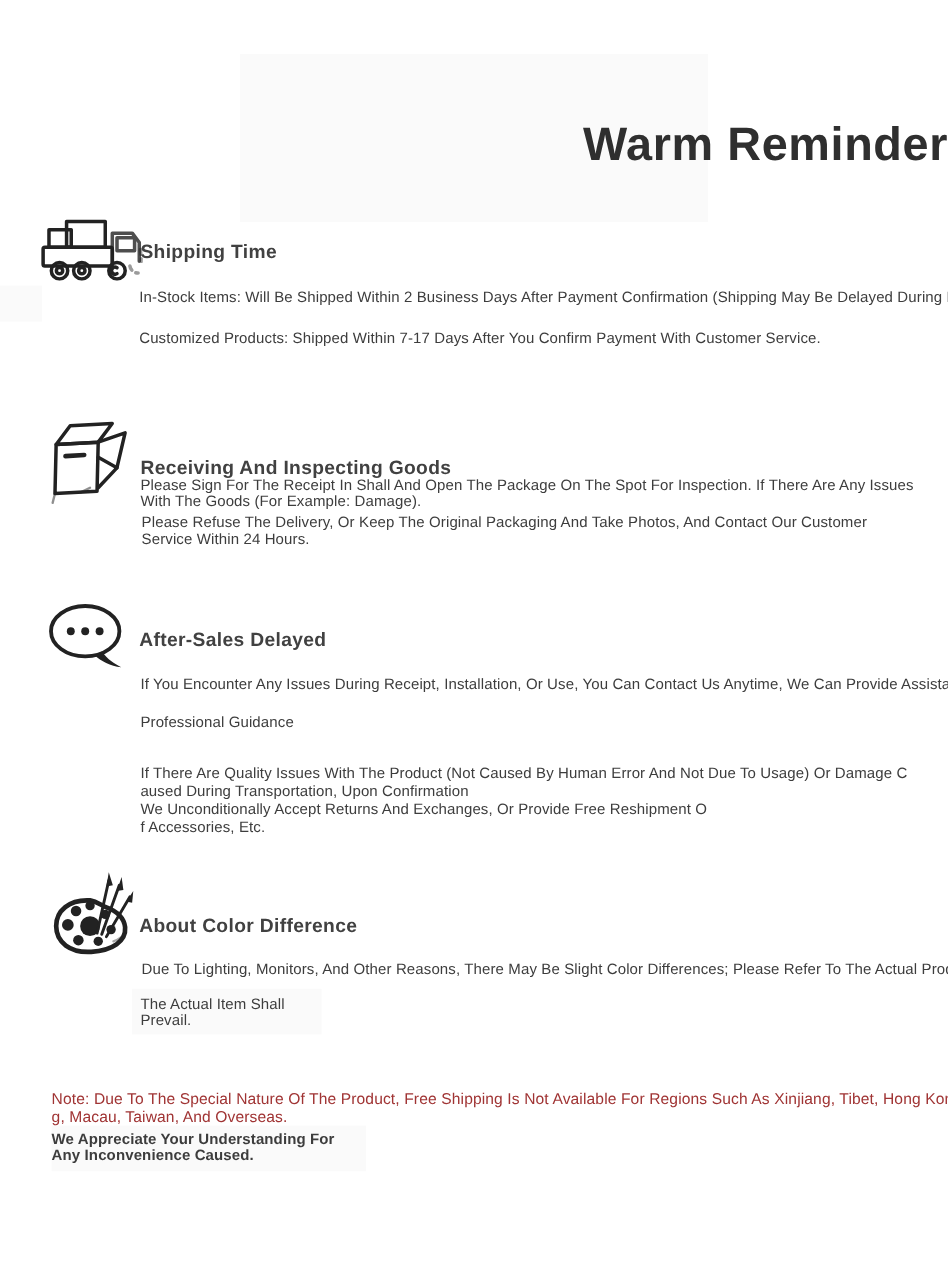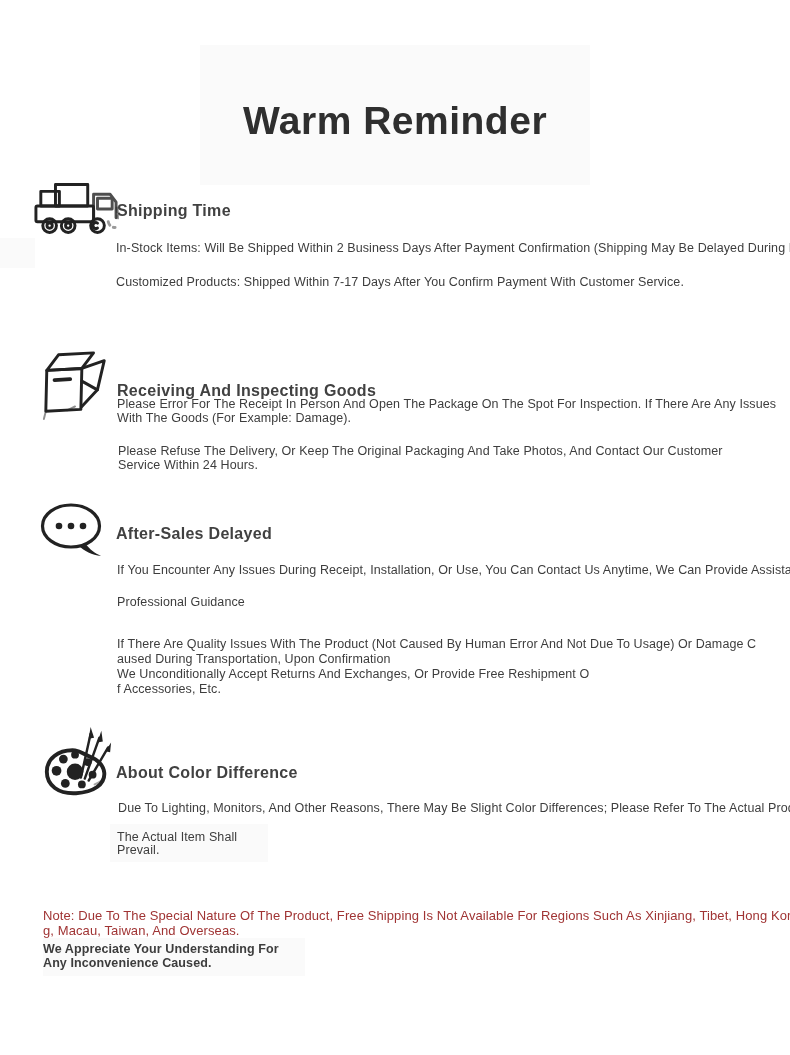--- a/index.html
+++ b/index.html
@@ -8,21 +8,21 @@
     overflow: hidden;
     background: #ffffff;
     font-family: "Liberation Sans", sans-serif;
   }
   .page { position: relative; width: 790px; height: 1055px; background: #fff; }
 
   .bg-artifact { position: absolute; background: #fafafa; z-index: 0; }
 
   .title {
     position: absolute; top: 99px; left: 0; right: 0;
-    text-align: center;
+    text-align: right;
     font-size: 39px; font-weight: 700; color: #2f2f2f;
     letter-spacing: 0.5px; z-index: 2;
   }
 
   .icon { position: absolute; z-index: 2; }
   .icon svg { display: block; width: 100%; height: 100%; }
 
   .section-heading {
     position: absolute; z-index: 2;
     font-size: 16px; font-weight: 700; color: #414141;
@@ -89,24 +89,24 @@
       <path d="M45 34 L61 43 L45 60"></path>
       <line x1="17" y1="33" x2="33" y2="32" stroke-width="4"></line>
       <g opacity="0.5" stroke-width="2">
         <path d="M8 65 l-2 8"></path>
         <path d="M30 64 l8 -4"></path>
       </g>
     </svg>
   </div>
   <div class="section-heading" style="left:117px;top:382px;text-align:right;">Receiving And Inspecting Goods</div>
   <div class="para lh14" style="left:117px;top:397px;">
-    <span class="ln">Please Error For The Receipt In Person And Open The Package On The Spot For Inspection. If There Are Any Issues</span>
+    <span class="ln">Please Sign For The Receipt In Shall And Open The Package On The Spot For Inspection. If There Are Any Issues</span>
     <span class="ln">With The Goods (For Example: Damage).</span>
   </div>
-  <div class="para lh14" style="left:118px;top:428px;margin-top:16px;">
+  <div class="para lh14" style="left:118px;top:428px;">
     <span class="ln">Please Refuse The Delivery, Or Keep The Original Packaging And Take Photos, And Contact Our Customer</span>
     <span class="ln">Service Within 24 Hours.</span>
   </div>
 
   <div class="icon" style="left:39px;top:500px;width:68px;height:60px;">
     <svg viewBox="0 0 68 60" fill="none" stroke="#222" stroke-width="3.2" stroke-linecap="round" stroke-linejoin="round">
       <ellipse cx="32" cy="26" rx="28.5" ry="21"></ellipse>
       <path d="M46 43 C51 50 56 53 62 56 C53 55 45 51 40 46" fill="#222" stroke="none"></path>
       <circle cx="20" cy="26" r="3.3" fill="#222" stroke="none"></circle>
       <circle cx="32" cy="26" r="3.3" fill="#222" stroke="none"></circle>

